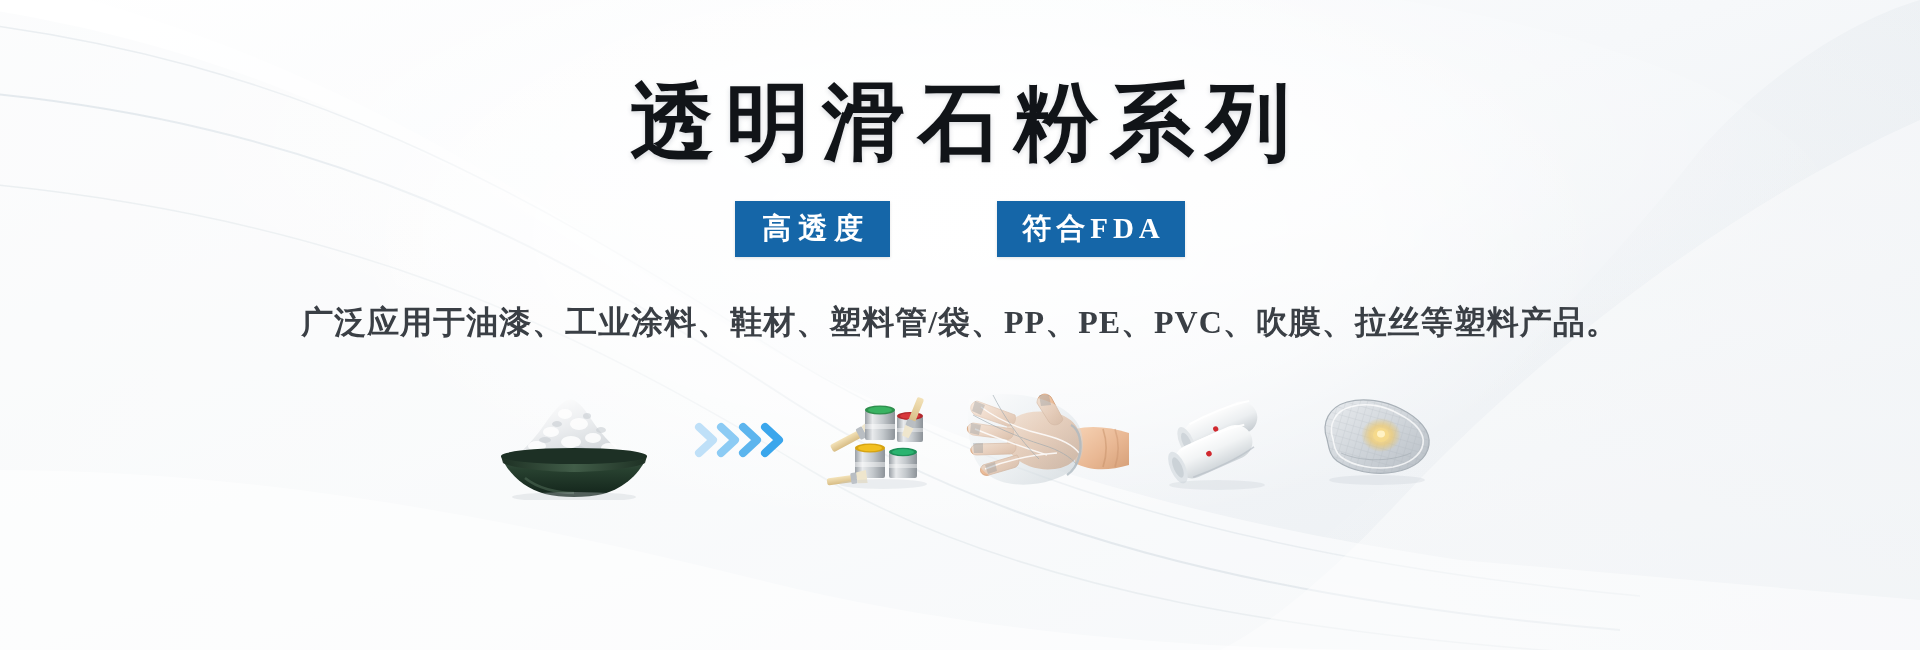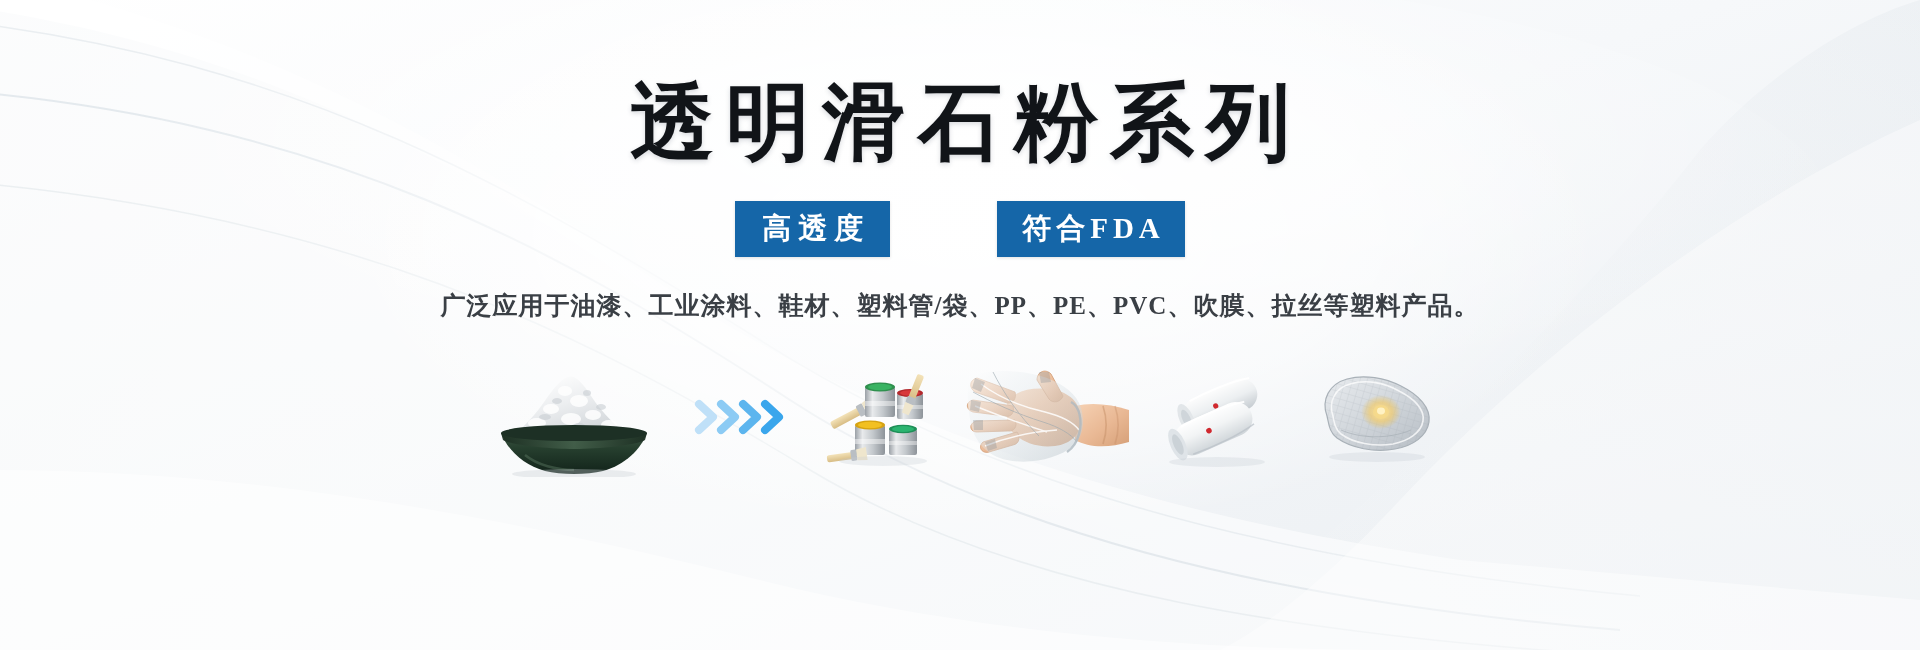--- a/index.html
+++ b/index.html
@@ -62,23 +62,23 @@
     letter-spacing:7px;
     text-indent:7px;
     padding:9px 20px 11px 20px;
     line-height:1.25;
     white-space:nowrap;
     box-shadow:0 1px 3px rgba(0,0,0,.12);
   }
   .badge.fda{ letter-spacing:5px; text-indent:5px; }
 
   .subtitle{
-    margin-top:32px;
+    margin-top:44px;
     font-family:"Liberation Serif", serif;
-    font-size:25px;
+    font-size:32px;
     font-weight:700;
     color:#3a3f45;
     letter-spacing:1px;
     white-space:nowrap;
   }
 
   
   .strip{
     margin-top:20px;
     width:1920px;

